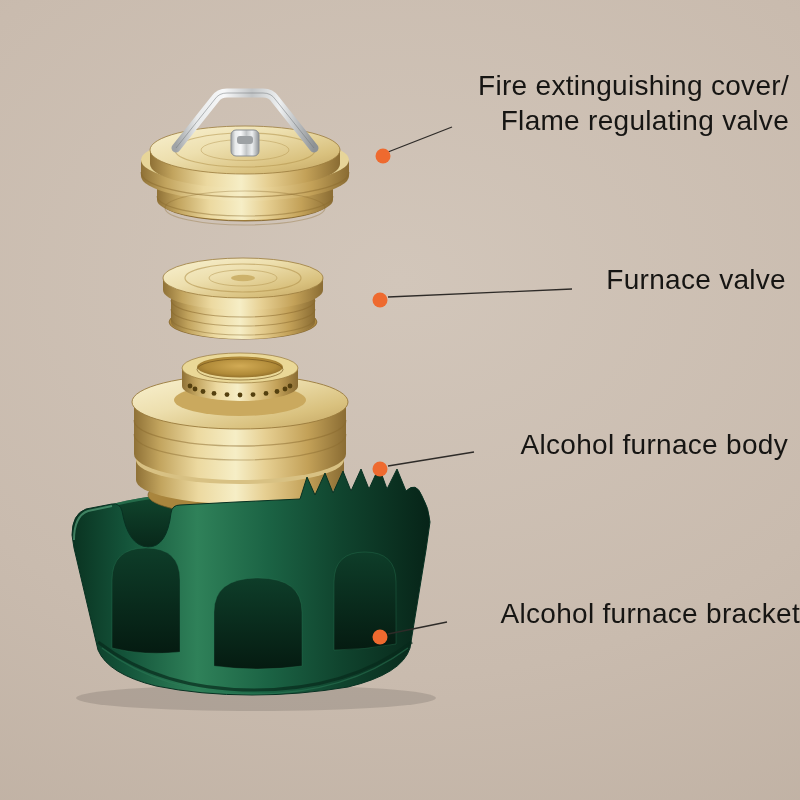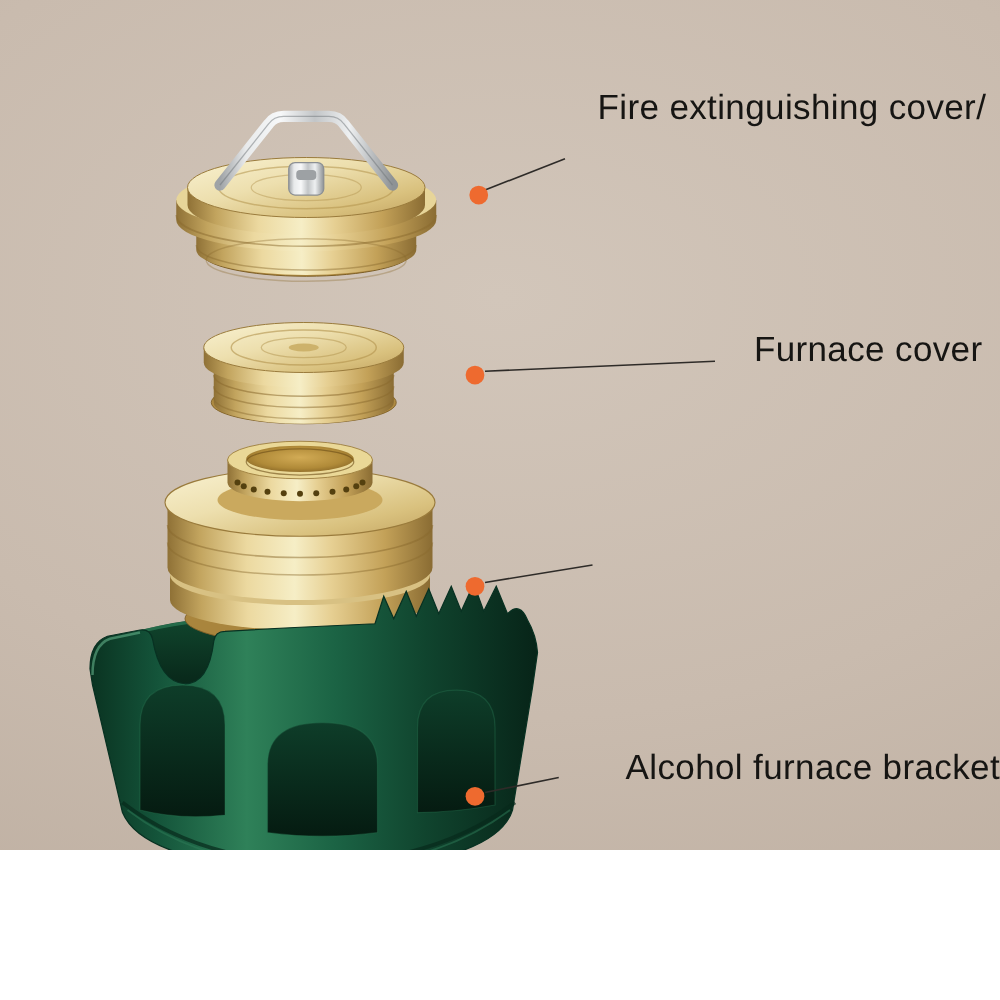--- a/index.html
+++ b/index.html
@@ -1,17 +1,17 @@
 <!DOCTYPE html>
 <html><head>
 <meta charset="utf-8">
 <style>
   html,body{margin:0;padding:0;}
   .scene{
-    position:relative;width:800px;height:680px;overflow:hidden;
+    position:relative;width:800px;height:800px;overflow:hidden;
     background:radial-gradient(120% 90% at 50% 35%, #d2c6ba 0%, #c9bbae 55%, #bdaea0 100%);
     font-family:"Liberation Sans", sans-serif;
   }
   .art{position:absolute;left:0;top:0;width:800px;height:800px;display:block;}
   .label{
     position:absolute;text-align:right;
     font-size:28px;line-height:35px;color:#161513;letter-spacing:.3px;
   }
   .label span{display:block;}
   .label-1{top:68px;right:11px;}
@@ -165,21 +165,25 @@
     <g fill="#ee6a2f">
       <circle cx="383" cy="156" r="7.5"></circle>
       <circle cx="380" cy="300" r="7.5"></circle>
       <circle cx="380" cy="469" r="7.5"></circle>
       <circle cx="380" cy="637" r="7.5"></circle>
     </g>
   </svg>
 
   <div class="label label-1">
     <span>Fire extinguishing cover/</span>
+    <span>Flame regulating valve</span>
   </div>
   <div class="label label-2">
-    <span>Furnace cover</span>
+    <span>Furnace valve</span>
+  </div>
+  <div class="label label-3">
+    <span>Alcohol furnace body</span>
   </div>
   <div class="label label-4">
     <span>Alcohol furnace bracket</span>
   </div>
 
 </div>
 
 </body></html>

